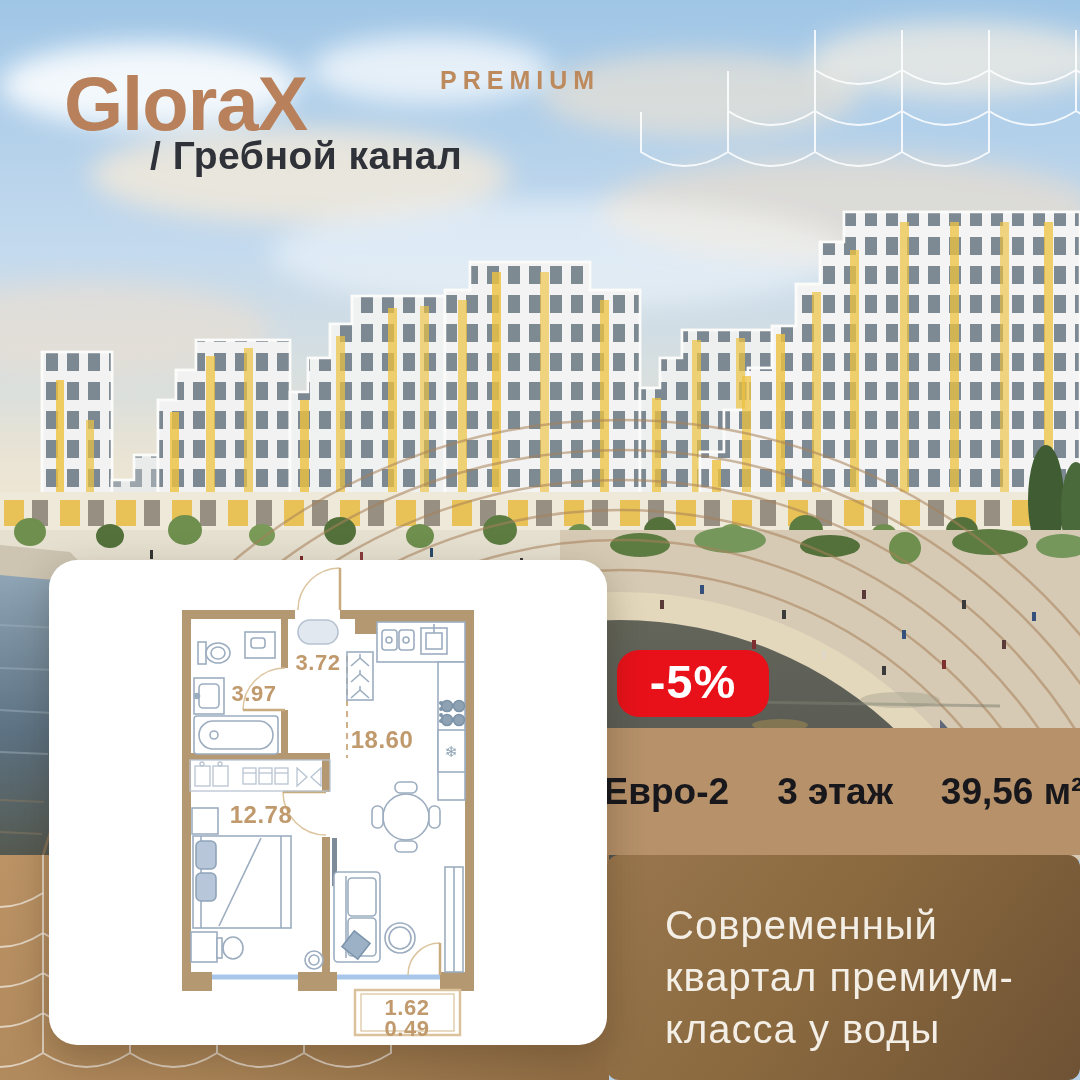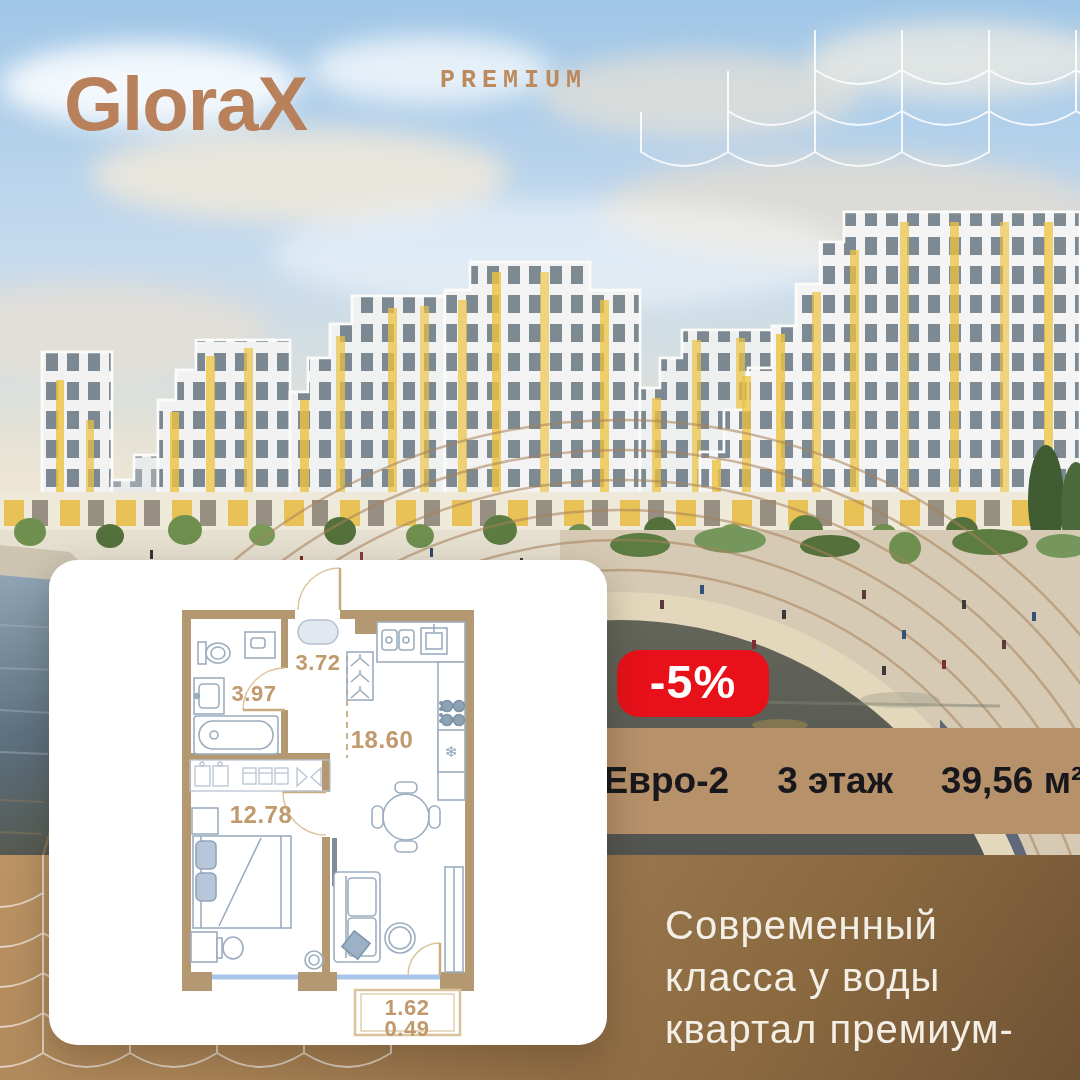--- a/index.html
+++ b/index.html
@@ -5,35 +5,35 @@
   html,body{margin:0;padding:0;background:#222;}
   .stage{position:relative;width:1080px;height:1080px;overflow:hidden;
          font-family:"Liberation Sans","DejaVu Sans",sans-serif;background:#b6d0e8;}
   .abs{position:absolute;}
   
   .photo{left:0;top:0;width:1080px;height:860px;}
   
   .logo-main{left:64px;top:52px;font-size:76px;font-weight:600;color:#b8815c;
              letter-spacing:-1px;line-height:1;margin-top:14px;}
   .logo-premium{left:440px;top:68px;font-size:25px;font-weight:600;color:#bd8a5e;
-                letter-spacing:6px;line-height:1;font-family:Liberation Mono, monospace;}
+                letter-spacing:6px;line-height:1;}
   .logo-project{left:150px;top:136px;font-size:39px;font-weight:600;color:#30323a;
                 letter-spacing:.5px;line-height:1;}
   
   .badge{left:617px;top:650px;width:152px;height:67px;background:#e8111a;
          border-radius:22px;display:flex;align-items:center;justify-content:center;}
   .badge span{color:#fff;font-size:47px;font-weight:bold;letter-spacing:1px;line-height:1;padding-bottom:4px;}
   
-  .info-bar{left:607px;top:728px;width:473px;height:106px;background:#b6916a;
+  .info-bar{left:607px;top:728px;width:473px;height:127px;background:#b6916a;
             display:flex;align-items:center;justify-content:center;}
   .info-item{color:#17171c;font-size:37px;font-weight:600;white-space:nowrap;}
   .info-div{width:2px;height:80px;background:#1d1d22;margin:0 24px;}
   
   .brown-panel{left:607px;top:855px;width:473px;height:225px;
-               background:linear-gradient(125deg,#9a774e 0%,#8a693f 45%,#6e5234 100%);}
+               background:linear-gradient(125deg,#9a774e 0%,#8a693f 45%,#6e5234 100%);border-radius:12px;}
   .tagline{position:absolute;left:58px;top:44px;color:#f4efe6;font-size:40px;
            font-weight:400;letter-spacing:1px;line-height:52px;}
   
   .tan-strip{left:0;top:855px;width:609px;height:225px;
              background:linear-gradient(150deg,#bb9365 0%,#ad8659 55%,#8f6c44 100%);}
   
   .card{left:49px;top:560px;width:558px;height:485px;background:#fff;border-radius:28px;
         box-shadow:0 14px 38px rgba(40,28,12,.28);}
   .plan-label{font-size:22px;font-weight:600;fill:#c0996c;letter-spacing:.5px;}
   .plan-label-lg{font-size:24px;font-weight:600;fill:#c0996c;letter-spacing:.5px;}
@@ -246,20 +246,21 @@
   <svg class="abs" style="left:0;top:0;" width="1080" height="200" viewBox="0 0 1080 200">
     <g fill="none" stroke="rgba(255,255,255,0.85)" stroke-width="2">
       <path d="M815,30v40q43.5,28 87,0v-40 M902,30v40q43.5,28 87,0v-40 M989,30v40q43.5,28 87,0v-40 M1076,30v40q43.5,28 87,0v-40"></path>
       <path d="M728,71v40q43.5,28 87,0v-40 M815,71v40q43.5,28 87,0v-40 M902,71v40q43.5,28 87,0v-40 M989,71v40q43.5,28 87,0v-40 M1076,71v40q43.5,28 87,0v-40"></path>
       <path d="M641,112v40q43.5,28 87,0v-40 M728,112v40q43.5,28 87,0v-40 M815,112v40q43.5,28 87,0v-40 M902,112v40q43.5,28 87,0v-40"></path>
     </g>
   </svg>
 
   <div class="abs logo-main">GloraX</div>
   <div class="abs logo-premium">PREMIUM</div>
+  <div class="abs logo-project">/ Гребной канал</div>
 
   <div class="abs tan-strip">
     <svg width="609" height="225" viewBox="0 0 609 225">
       <g fill="none" stroke="rgba(255,255,255,0.6)" stroke-width="2">
         <path d="M-44,-2v40q43.5,28 87,0v-40"></path>
         <path d="M-44,38v40q43.5,28 87,0v-40 M43,38v40q43.5,28 87,0v-40"></path>
         <path d="M-44,78v40q43.5,28 87,0v-40 M43,78v40q43.5,28 87,0v-40 M130,78v40q43.5,28 87,0v-40"></path>
         <path d="M-44,118v40q43.5,28 87,0v-40 M43,118v40q43.5,28 87,0v-40 M130,118v40q43.5,28 87,0v-40 M217,118v40q43.5,28 87,0v-40"></path>
         <path d="M-44,158v40q43.5,28 87,0v-40 M43,158v40q43.5,28 87,0v-40 M130,158v40q43.5,28 87,0v-40 M217,158v40q43.5,28 87,0v-40 M304,158v40q43.5,28 87,0v-40"></path>
       </g>
@@ -270,22 +271,22 @@
     <span class="info-item">Евро-2</span>
     <span class="info-div"></span>
     <span class="info-item">3 этаж</span>
     <span class="info-div"></span>
     <span class="info-item">39,56 м²</span>
   </div>
 
   <div class="abs brown-panel">
     <div class="tagline">
       <div>Современный</div>
+      <div>квартал премиум-</div>
       <div>класса у воды</div>
-      <div>квартал премиум-</div>
     </div>
   </div>
 
   <div class="abs badge">
     <span>-5%</span>
   </div>
 
   <div class="abs card">
     <svg width="558" height="485" viewBox="0 0 558 485">
 

